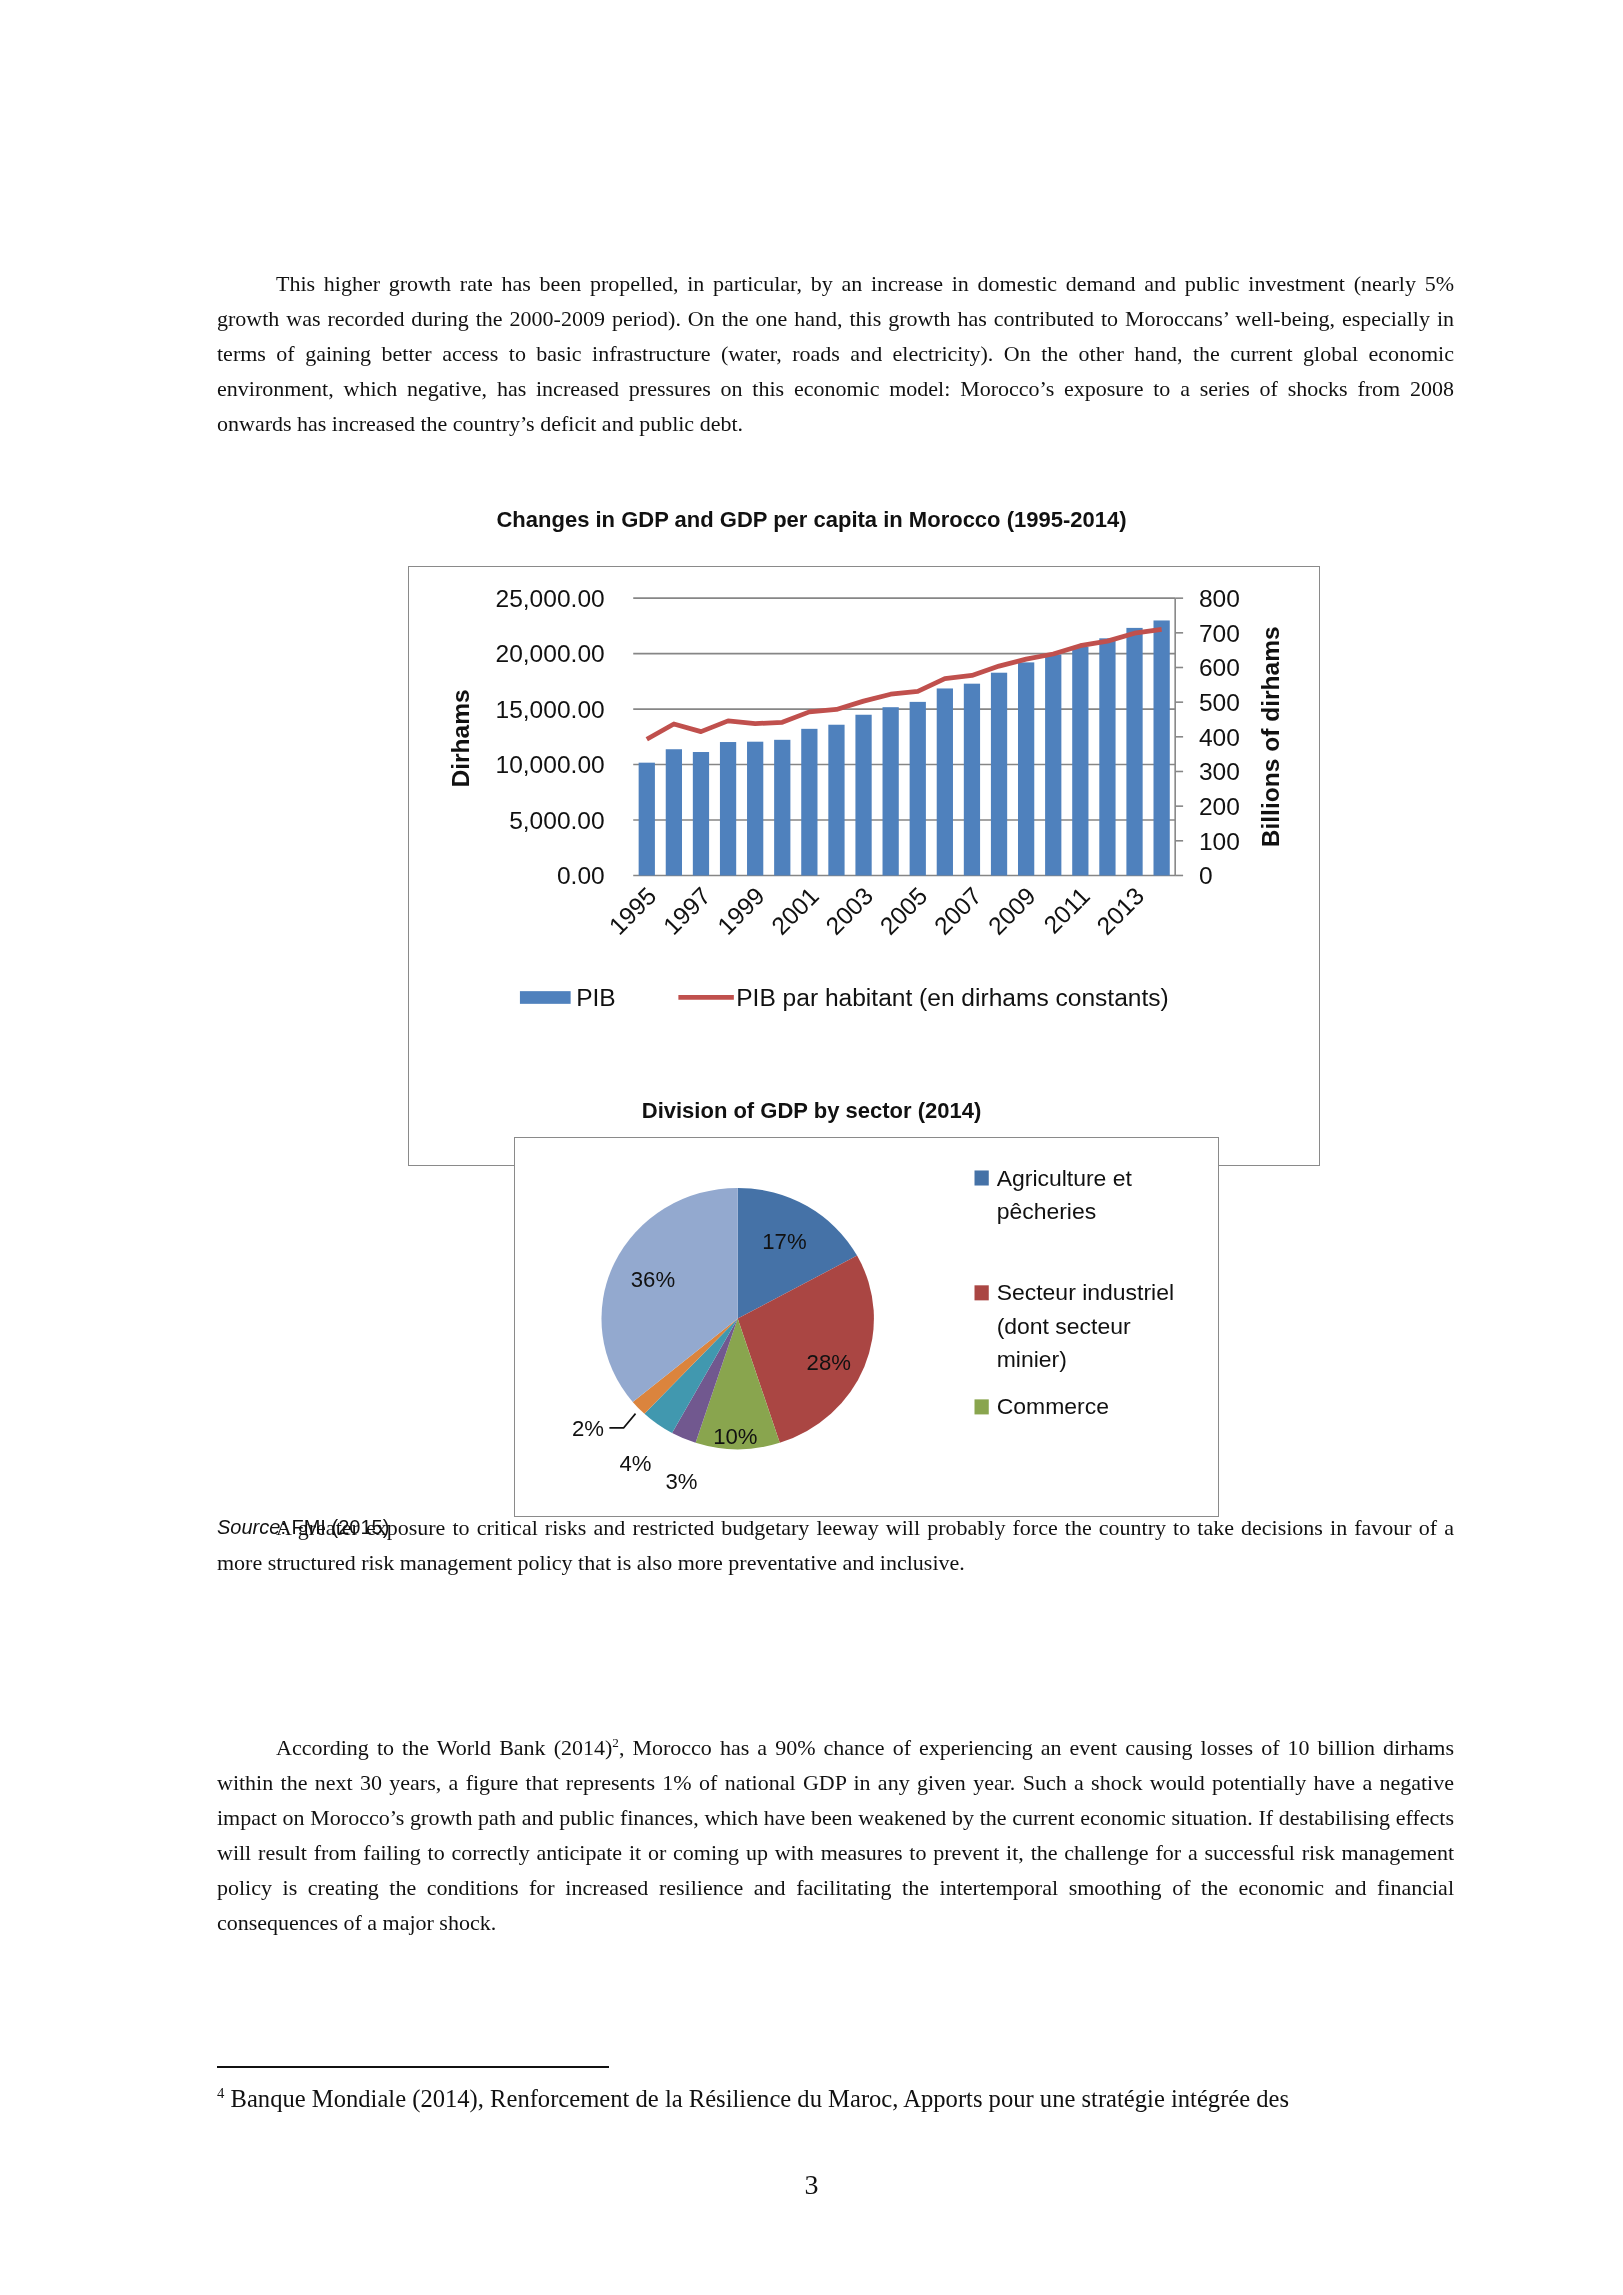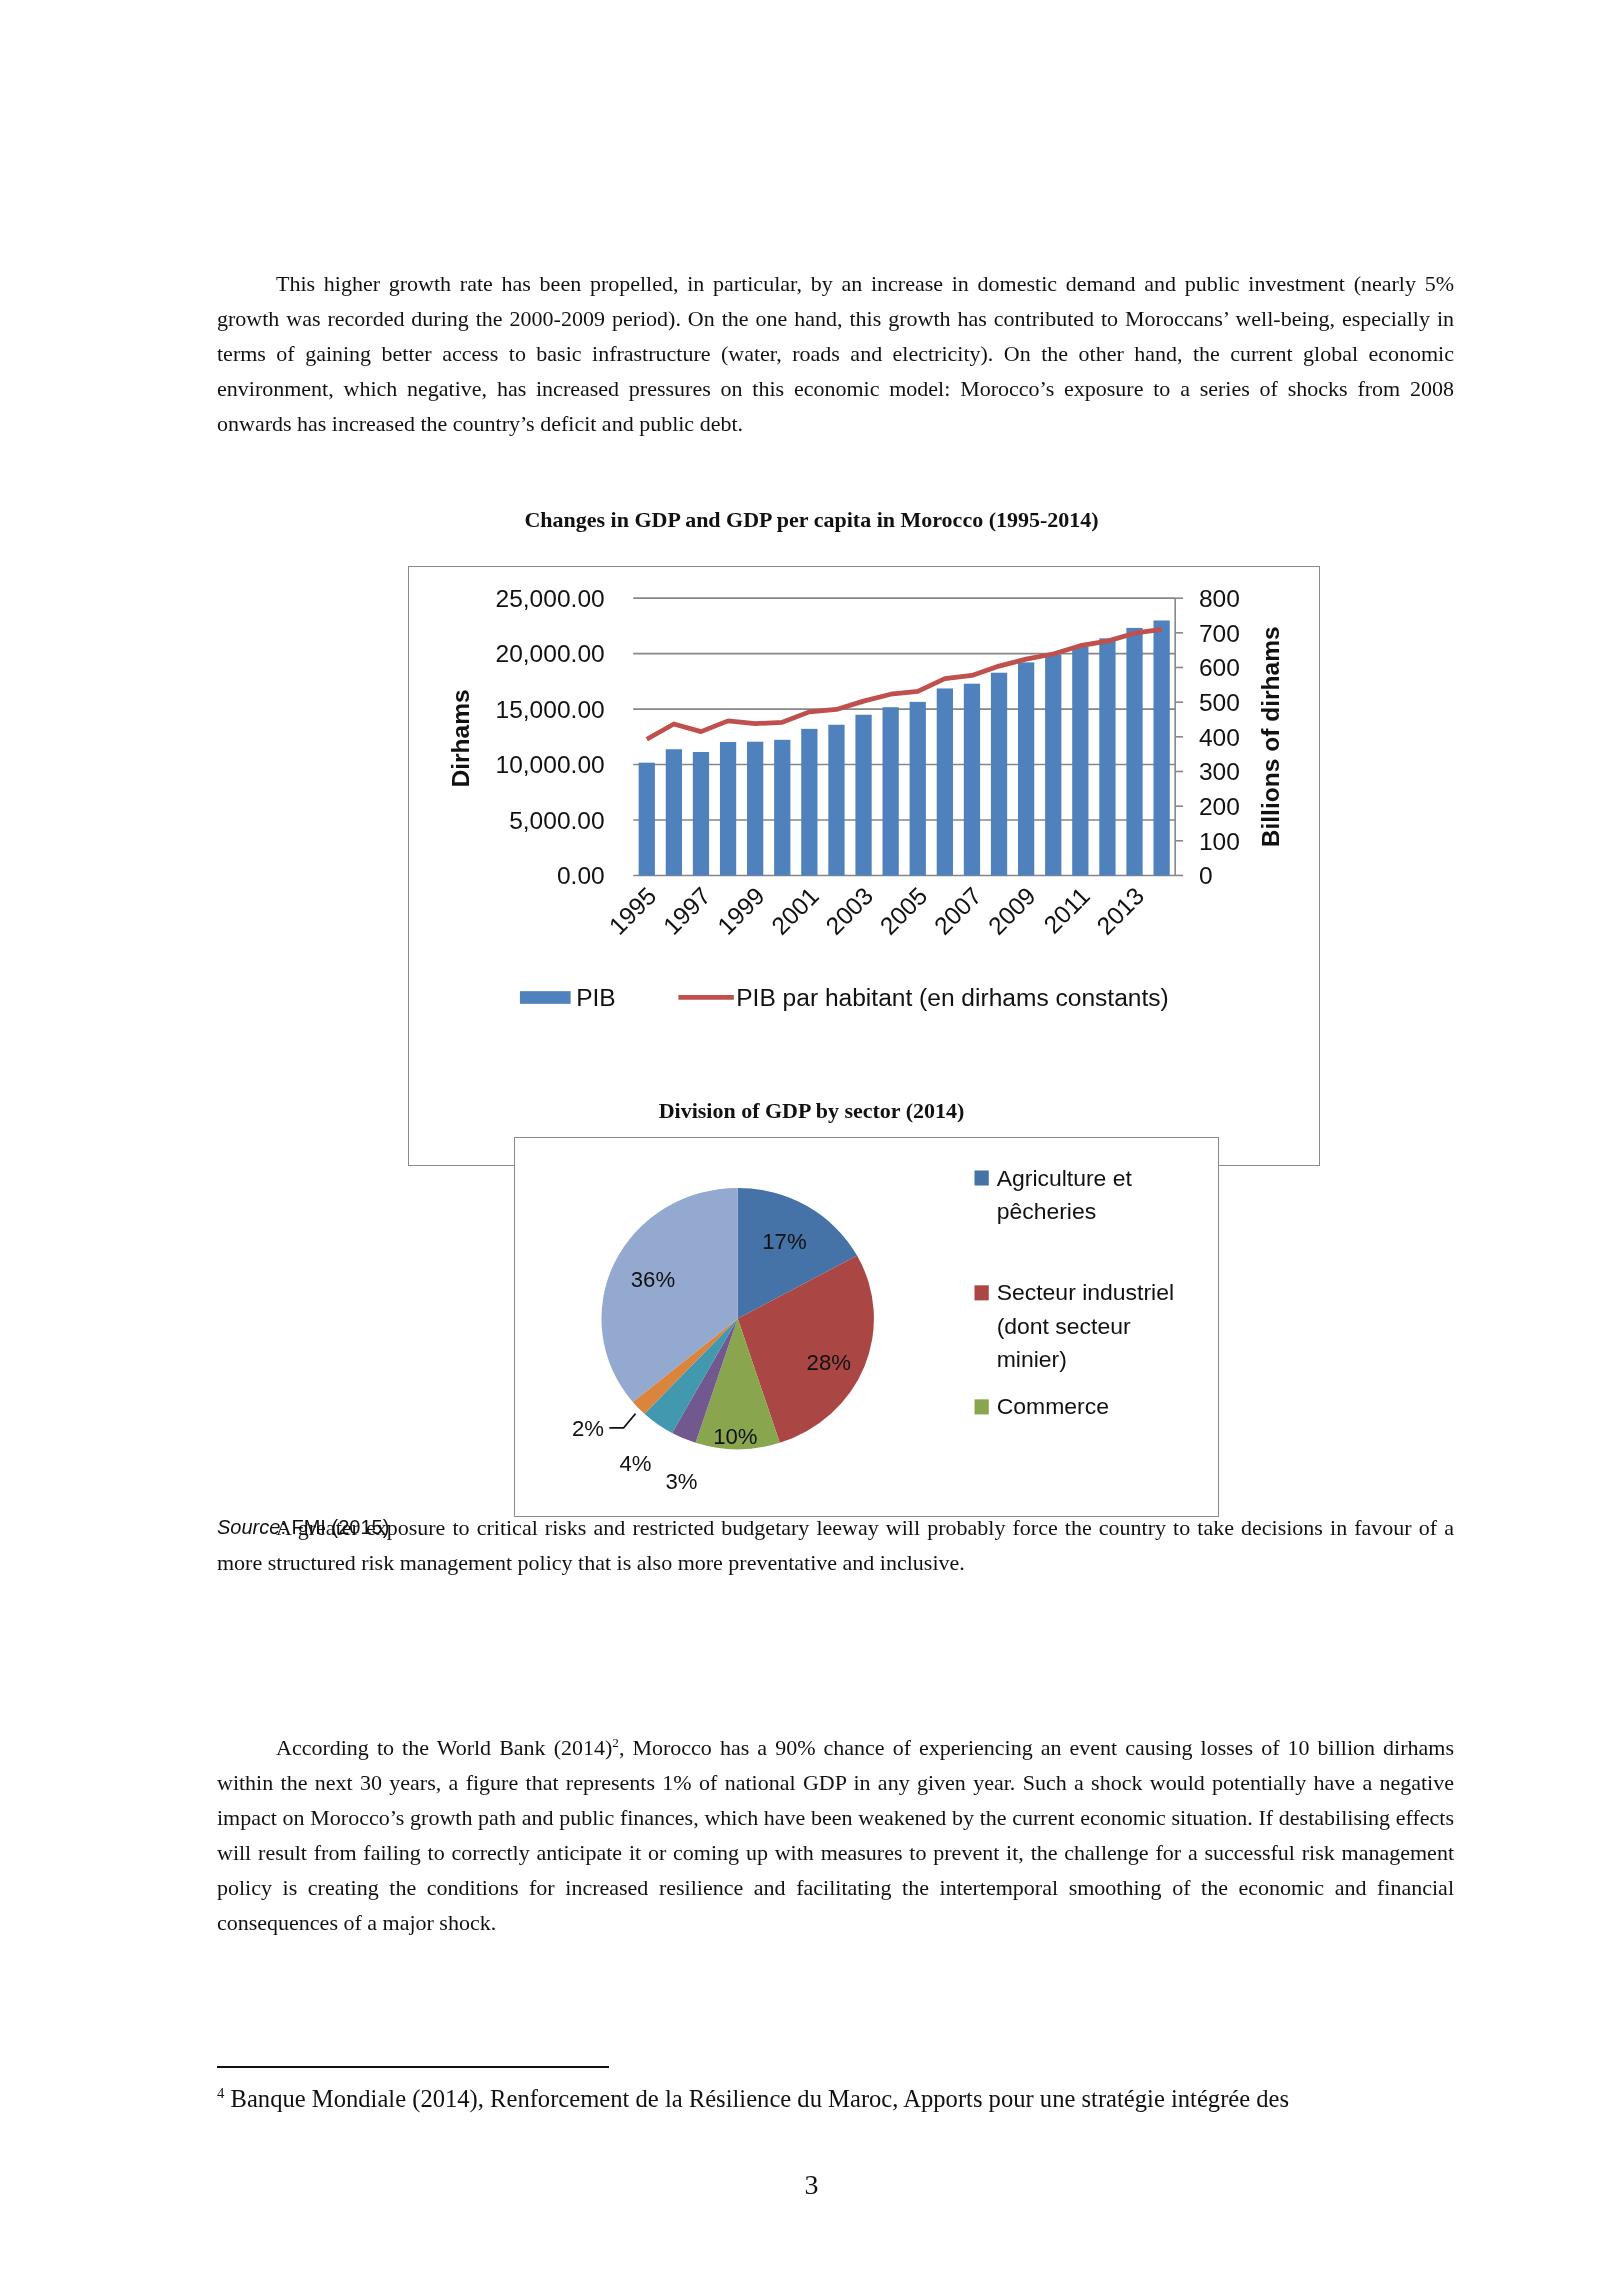--- a/index.html
+++ b/index.html
@@ -6,21 +6,21 @@
   body { width: 1623px; height: 2295px; position: relative; overflow: hidden; }
   .serif { font-family: "Liberation Serif", "DejaVu Serif", serif; color: #111; }
   .sans { font-family: "Liberation Sans", "DejaVu Sans", sans-serif; color: #111; }
   .para {
     position: absolute; left: 217px; width: 1237px;
     font-size: 22px; line-height: 35px; text-align: justify;
     text-indent: 59px; margin: 0;
   }
   .chart-title {
     position: absolute; left: 0; width: 1623px; text-align: center;
-    font-weight: bold; font-size: 22px; font-family: Liberation Serif, serif;
+    font-weight: bold; font-size: 22px;
   }
   .chart-box {
     position: absolute; border: 1.6px solid #8a8a8a; background: #fff; box-sizing: border-box;
   }
   svg text { font-family: "Liberation Sans", "DejaVu Sans", sans-serif; }
   .source { position: absolute; left: 217px; top: 1516px; font-size: 20px; }
   .fn-rule { position: absolute; left: 217px; top: 2066px; width: 392px; height: 2.4px; background: #111; }
   .footnote { position: absolute; left: 217px; top: 2083px; width: 1237px; font-size: 24.6px; line-height: 32px; text-align: justify; }
   .footnote .cont { display: block; padding-left: 114px; }
   .page-num { position: absolute; left: 0; width: 1623px; top: 2169px; text-align: center; font-size: 28px; }

